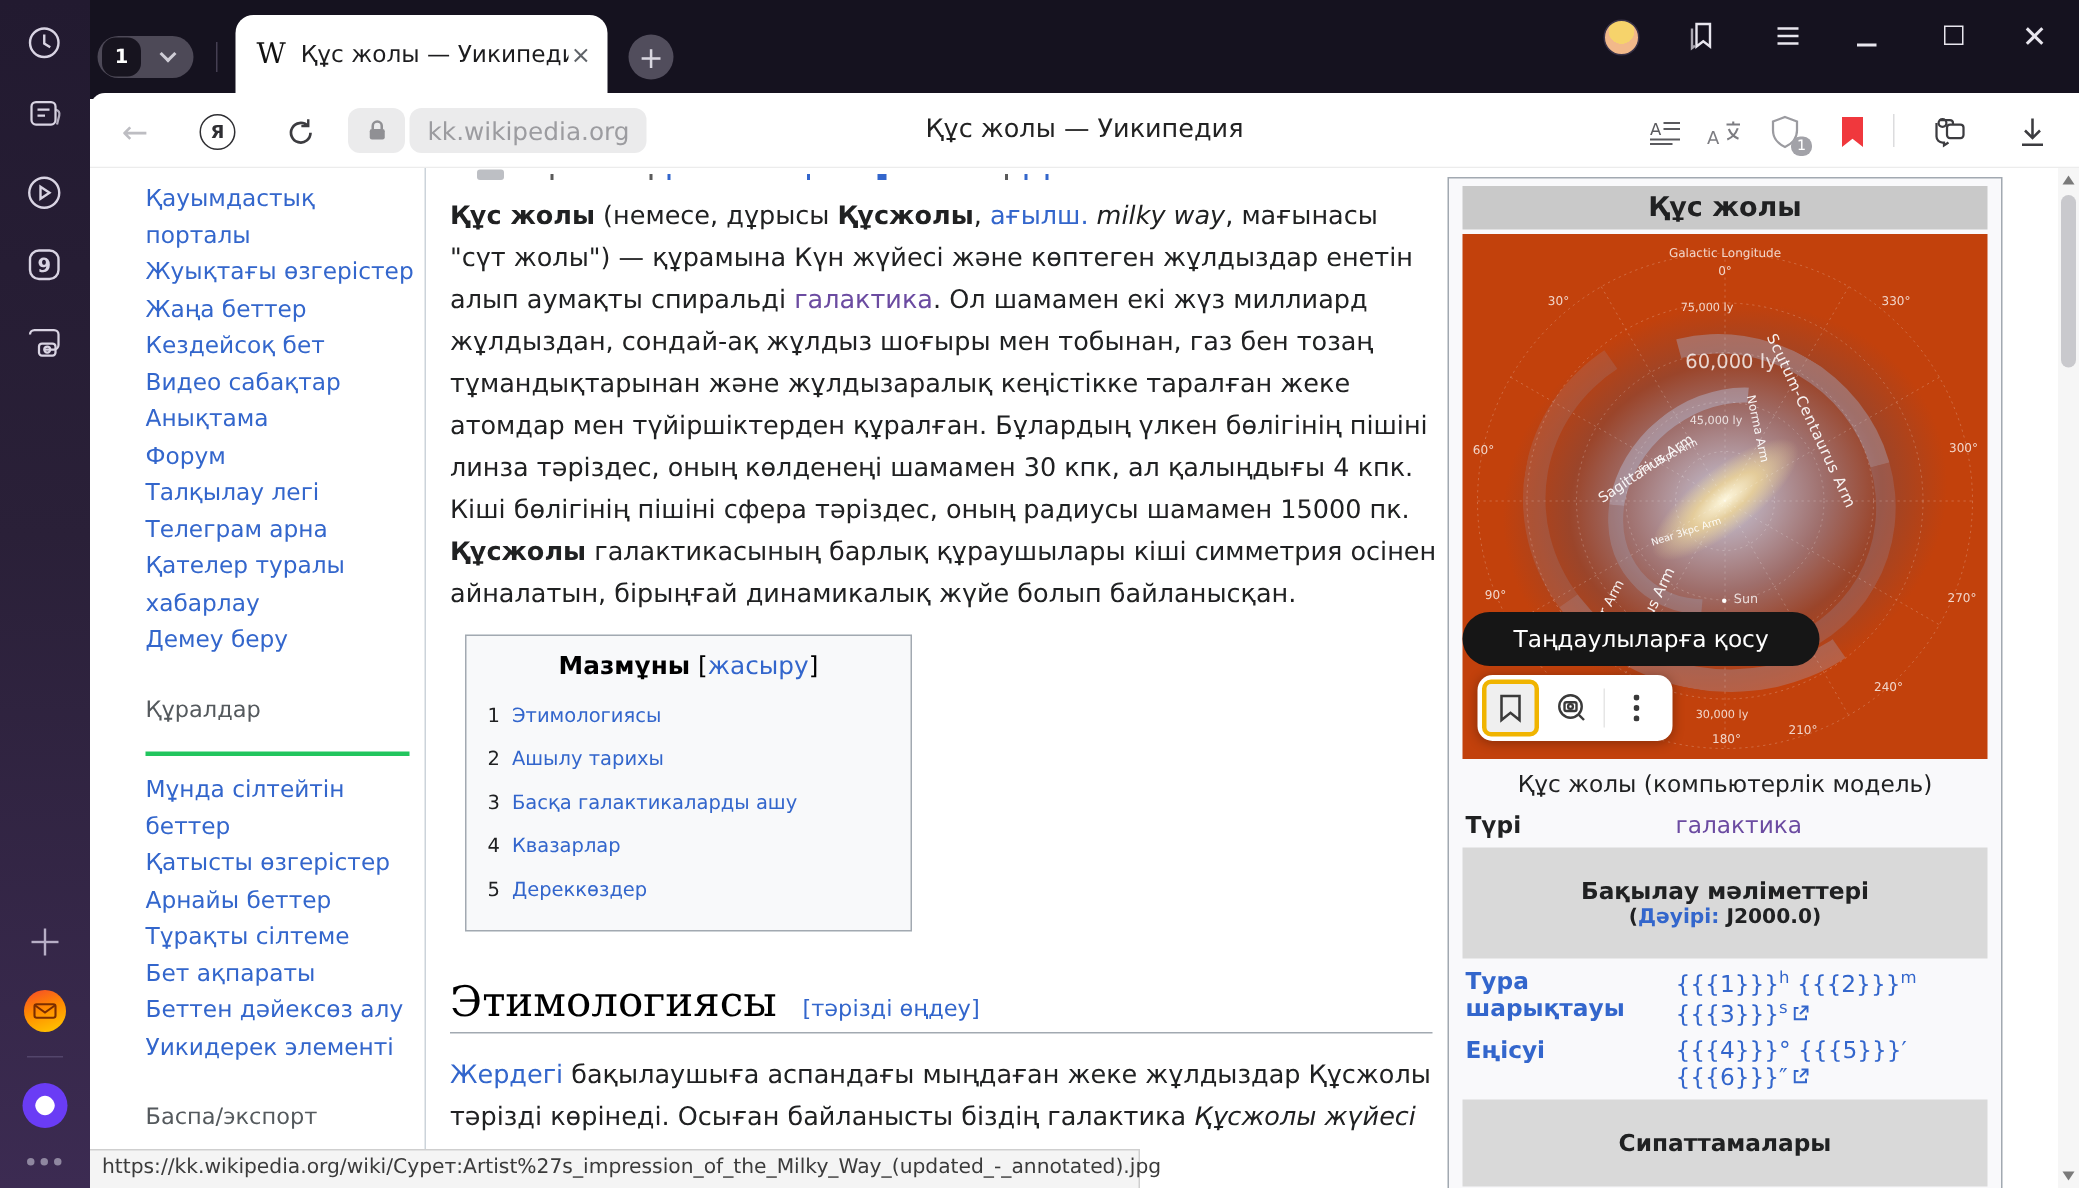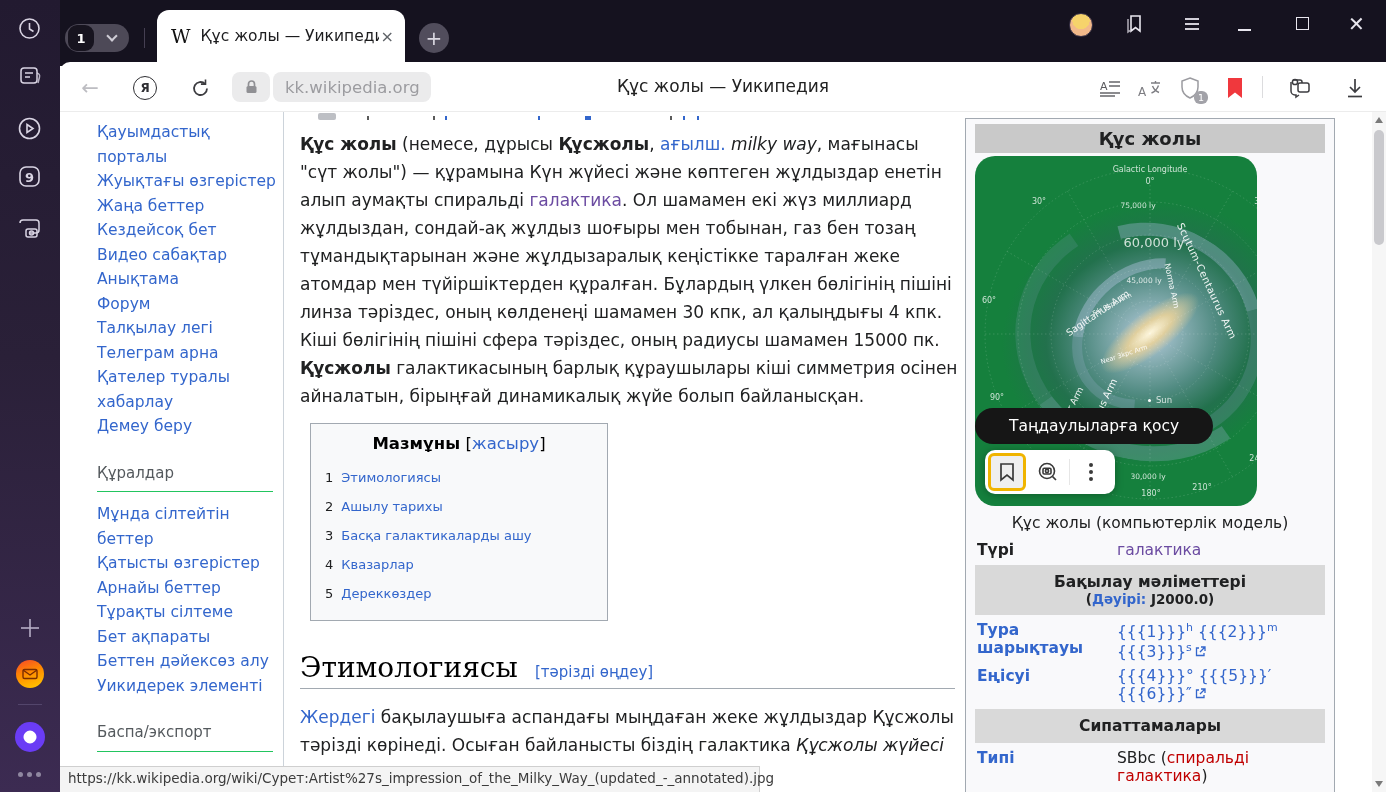--- a/index.html
+++ b/index.html
@@ -32,47 +32,47 @@
   .lockpill{left:172px;top:10px;width:38px;height:30px;background:#ebebec;border-radius:8px;display:flex;align-items:center;justify-content:center;}
   .urlpill{left:213px;top:10px;width:158px;height:30px;background:#ebebec;border-radius:8px;display:flex;align-items:center;padding-left:12px;font-size:16.5px;color:#9c9ca0;}
   .pagetitle{left:0;top:14px;width:1326px;text-align:center;font-size:17px;color:#222;pointer-events:none;}
   .tbdivider{left:1202px;top:14px;width:1px;height:22px;background:#dcdcde;}
   .shieldbadge{position:absolute;right:-5px;bottom:-3px;background:#a2a2a8;color:#fff;font-size:9.5px;border-radius:6px;padding:0 4px;line-height:13px;}
 
   
   .content{left:60px;top:112px;width:1312px;height:680px;background:#fff;overflow:hidden;}
   .wnav{left:0;top:0;width:224px;height:680px;border-right:1px solid #ccd3da;padding:8px 0 0 37px;font-size:15.5px;line-height:24.5px;}
   .wnav a{display:block;color:#3366cc;text-decoration:none;}
-  .navhdr{color:#54595d;font-size:15px;border-bottom:1px solid #22c55e;width:176px;padding-bottom:6px;margin:22px 0 10px 0;}
+  .navhdr{color:#54595d;font-size:15px;border-bottom:3px solid #22c55e;width:176px;padding-bottom:16px;margin:22px 0 10px 0;}
   .main{left:240px;top:0;width:660px;}
   .clipline{position:relative;height:10px;overflow:hidden;}
   .clipline div{position:absolute;bottom:2px;}
   .para{font-size:17px;line-height:28px;color:#202122;margin:8px 0 0 0;}
   a.blue{color:#3366cc;text-decoration:none;}
   a.visited{color:#6b4ba1;text-decoration:none;}
   a.red{color:#c00000;text-decoration:none;}
   .toc{margin:13px 0 0 10px;width:298px;border:1px solid #a2a9b1;background:#f8f9fa;padding:10px 14px 12px 14px;display:inline-block;}
   .toctitle{text-align:center;font-size:16.5px;margin-bottom:10px;}
   .tocitem{font-size:13px;line-height:29px;color:#202122;}
   .tocitem a{color:#3366cc;text-decoration:none;margin-left:8px;}
   .h2row{margin-top:30px;border-bottom:1px solid #a2a9b1;padding-bottom:4px;width:655px;}
   .h2{display:inline;font-family:"DejaVu Serif","Liberation Serif",serif;font-weight:normal;font-size:28px;color:#000;margin:0;}
   .editlink{font-size:15px;margin-left:12px;}
 
   
   .infobox{left:905px;top:6px;width:370px;height:700px;border:1px solid #a2a9b1;background:#f9f9fb;padding:5px 9px;font-size:15.5px;color:#202122;}
   .ibtitle{background:#c9c9c9;text-align:center;font-weight:bold;font-size:18px;padding:4px 0;margin-bottom:3px;}
-  .ibimg{position:relative;width:282px;height:350px;background:#15803d;overflow:hidden;border-radius:20px;}
+  .ibimg{position:relative;width:350px;height:350px;background:#c2410c;overflow:hidden;}
   .glabel{position:absolute;color:rgba(255,255,255,.78);font-size:8px;transform:translate(-50%,-50%);white-space:nowrap;}
   .garm{position:absolute;color:rgba(255,255,255,.92);white-space:nowrap;transform-origin:left center;}
   .ibcaption{text-align:center;padding:8px 0 6px 0;font-size:15.5px;}
   .ibrow{display:flex;padding:3px 2px;}
   .iblabel{width:140px;font-weight:bold;}
   .ibvalue{flex:1;}
-  .ibhdr{background:#d9d9d9;text-align:center;font-weight:bold;padding:8px 0;margin:3px 0;}
+  .ibhdr{background:#d9d9d9;text-align:center;font-weight:bold;padding:20px 0;margin:3px 0;}
   .ibhdr .sub{font-size:13.5px;}
   sup{font-size:11px;}
   .extlink{display:inline-block;margin-left:3px;}
 
   
   .tooltip{left:915px;top:296px;height:36px;border-radius:18px;background:#161616;color:#fff;font-size:15.5px;display:flex;align-items:center;padding:0 34px;z-index:6;}
   .iconbar{left:925px;top:338px;width:130px;height:44px;border-radius:10px;background:#fff;box-shadow:0 1px 8px rgba(0,0,0,.3);display:flex;align-items:center;z-index:6;}
   .ibarbtn{width:42px;height:44px;display:flex;align-items:center;justify-content:center;}
   .bmhl{width:38px;height:38px;border:3px solid #f0b400;background:#efefef;border-radius:6px;display:flex;align-items:center;justify-content:center;margin-left:2px;}
   .ibardiv{width:1px;height:26px;background:#e6e6e6;}

